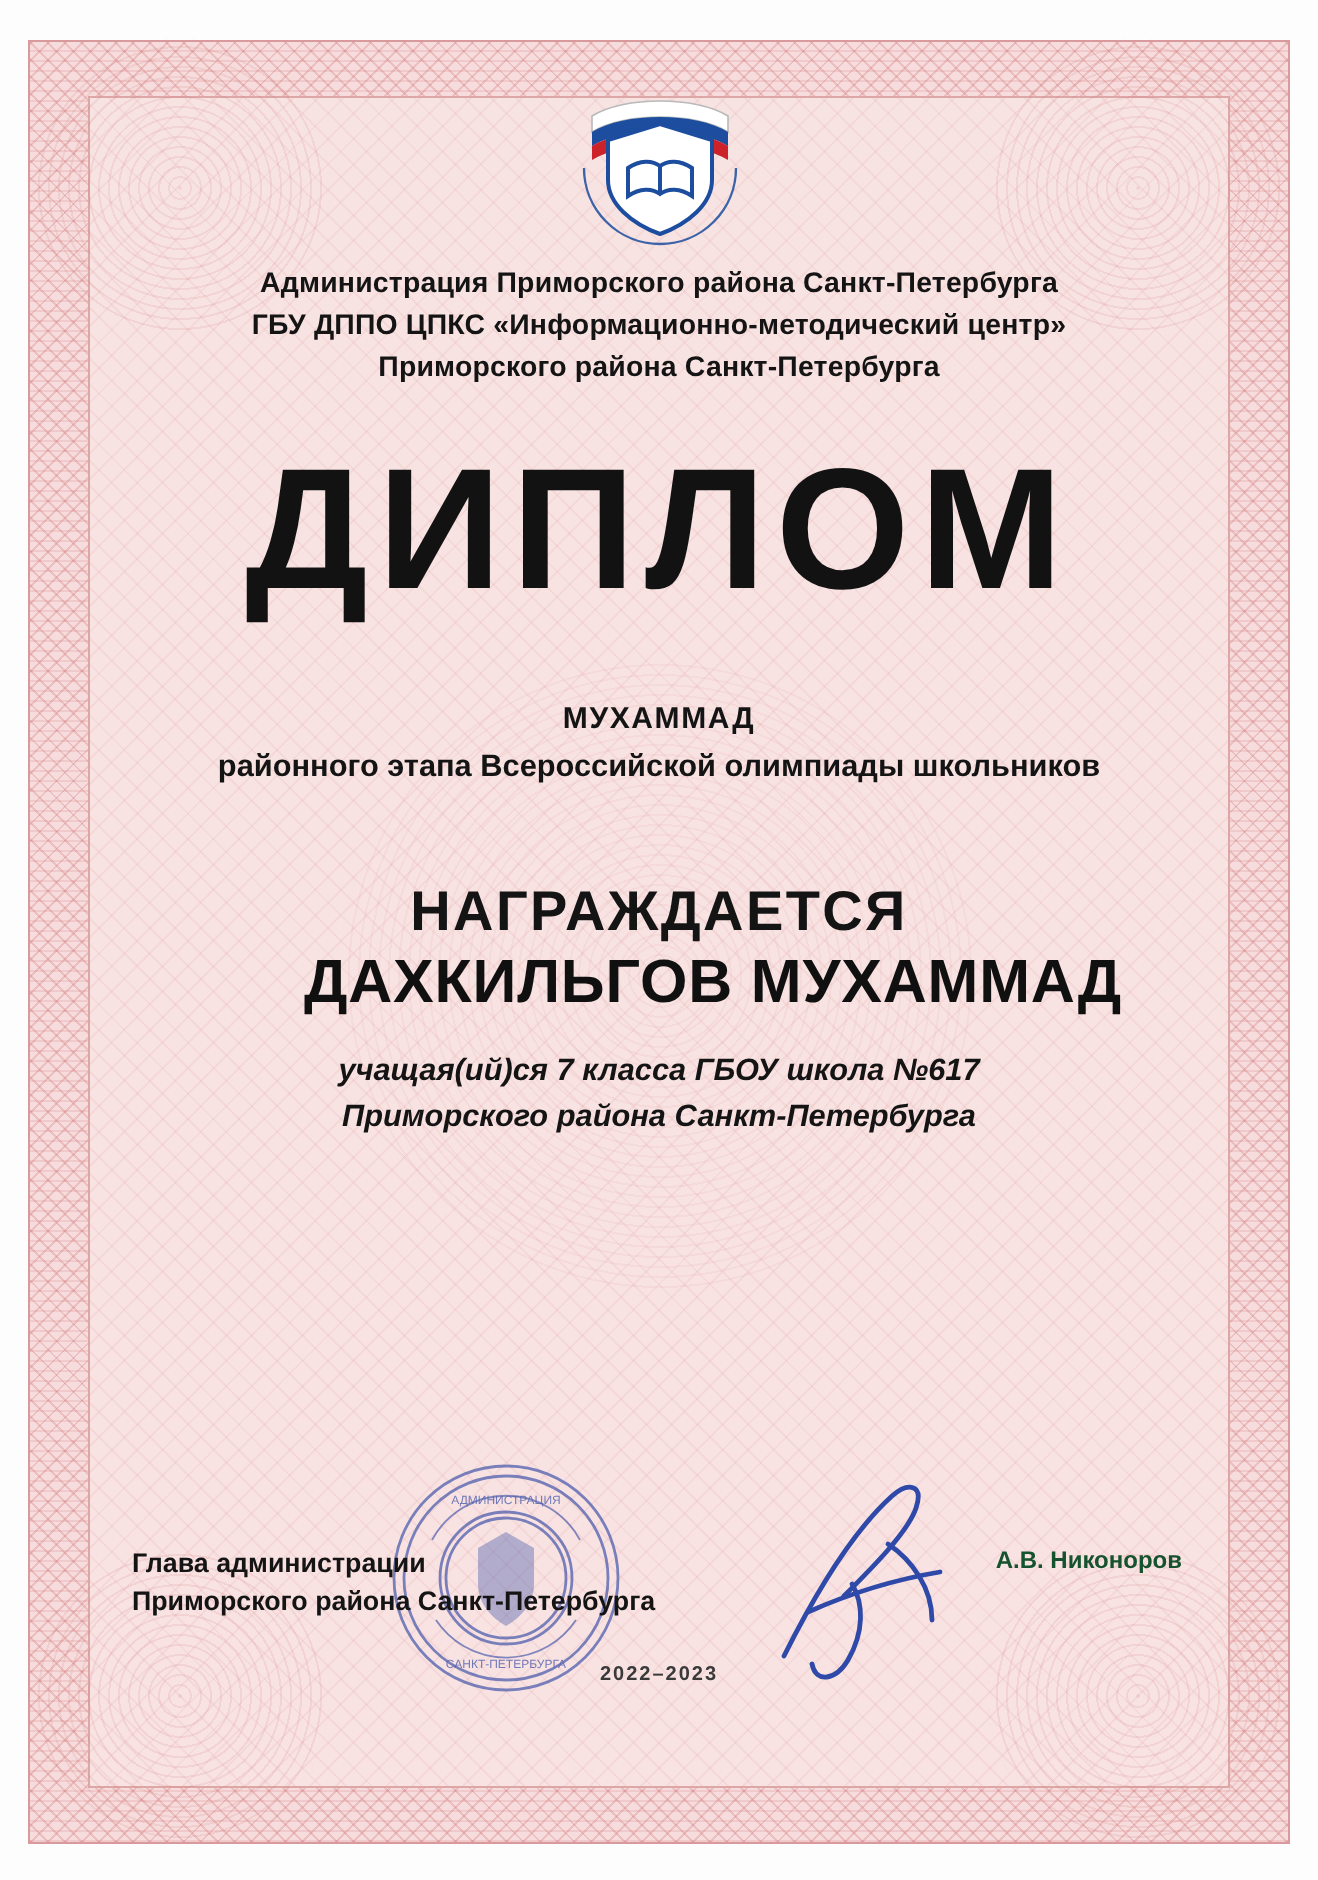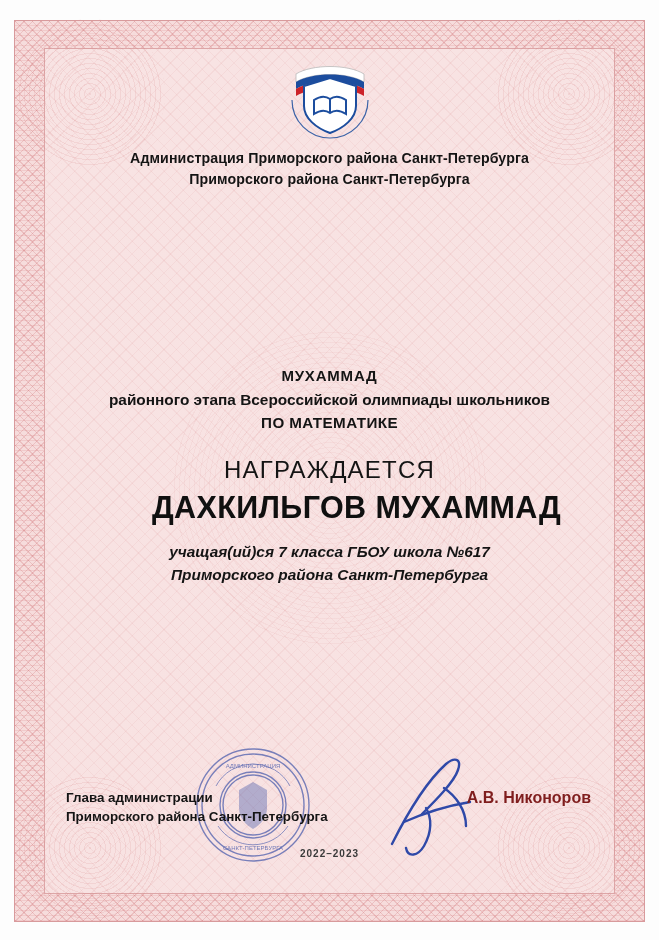--- a/index.html
+++ b/index.html
@@ -91,21 +91,21 @@
       repeating-radial-gradient(circle at center,
         rgba(205,110,112,0.13) 0px,
         rgba(205,110,112,0.13) 1px,
         rgba(255,255,255,0) 1px,
         rgba(255,255,255,0) 5px);
   }
 
   .content {
     position: absolute;
     left: 44px;
-    top: 48px;
+    top: 32px;
     width: 571px;
     height: 614px;
     box-sizing: border-box;
     text-align: center;
   }
 
   
   .emblem {
     position: absolute;
     left: 50%;
@@ -167,22 +167,22 @@
     font-weight: 700;
     letter-spacing: 0.4px;
     line-height: 23px;
   }
 
   .granted {
     position: absolute;
     left: 0;
     top: 408px;
     width: 100%;
-    font-size: 24px;
-    font-weight: 400;
+    font-size: 28px;
+    font-weight: 700;
     letter-spacing: 1.2px;
     color: #141414;
   }
 
   .recipient {
     position: absolute;
     left: 0;
     top: 442px;
     width: 100%;
     font-size: 30.5px;
@@ -216,23 +216,23 @@
   }
   .sign-left div {
     font-size: 13.4px;
     line-height: 19px;
     font-weight: 700;
   }
   .sign-right {
     position: absolute;
     right: 24px;
     top: 741px;
-    font-size: 16px;
-    font-weight: 700;
-    color: #7f1d1d;
+    font-size: 12px;
+    font-weight: 700;
+    color: #14532d;
   }
   .year {
     position: absolute;
     left: 0;
     top: 800px;
     width: 100%;
     font-size: 10px;
     font-weight: 700;
     letter-spacing: 1px;
     color: #3a3a3a;
@@ -285,28 +285,29 @@
 
         <path d="M36 40 C42 36, 48 36, 52 39 C56 36, 62 36, 68 40 L68 54 C62 50, 56 50, 52 53 C48 50, 42 50, 36 54 Z" fill="#ffffff" stroke="#1c4d9e" stroke-width="2"></path>
         <line x1="52" y1="39" x2="52" y2="53" stroke="#1c4d9e" stroke-width="2"></line>
 
         <path d="M14 40 A38 38 0 0 0 52 78 A38 38 0 0 0 90 40" fill="none" stroke="#1c4d9e" stroke-width="1.2" opacity="0.85"></path>
       </svg>
     </div>
 
     <div class="header">
       <div>Администрация Приморского района Санкт-Петербурга</div>
+      <div>ГБУ ДППО ЦПКС «Информационно-методический центр»</div>
       <div>Приморского района Санкт-Петербурга</div>
     </div>
 
+    <div class="diplom">ДИПЛОМ</div>
 
     <div class="award">
       <div class="prize">МУХАММАД</div>
       <div class="stage">районного этапа Всероссийской олимпиады школьников</div>
-      <div class="subject">ПО МАТЕМАТИКЕ</div>
     </div>
 
     <div class="granted">НАГРАЖДАЕТСЯ</div>
 
     <div class="recipient">ДАХКИЛЬГОВ МУХАММАД</div>
 
     <div class="details">
       <div>учащая(ий)ся 7 класса ГБОУ школа №617</div>
       <div>Приморского района Санкт-Петербурга</div>
     </div>

